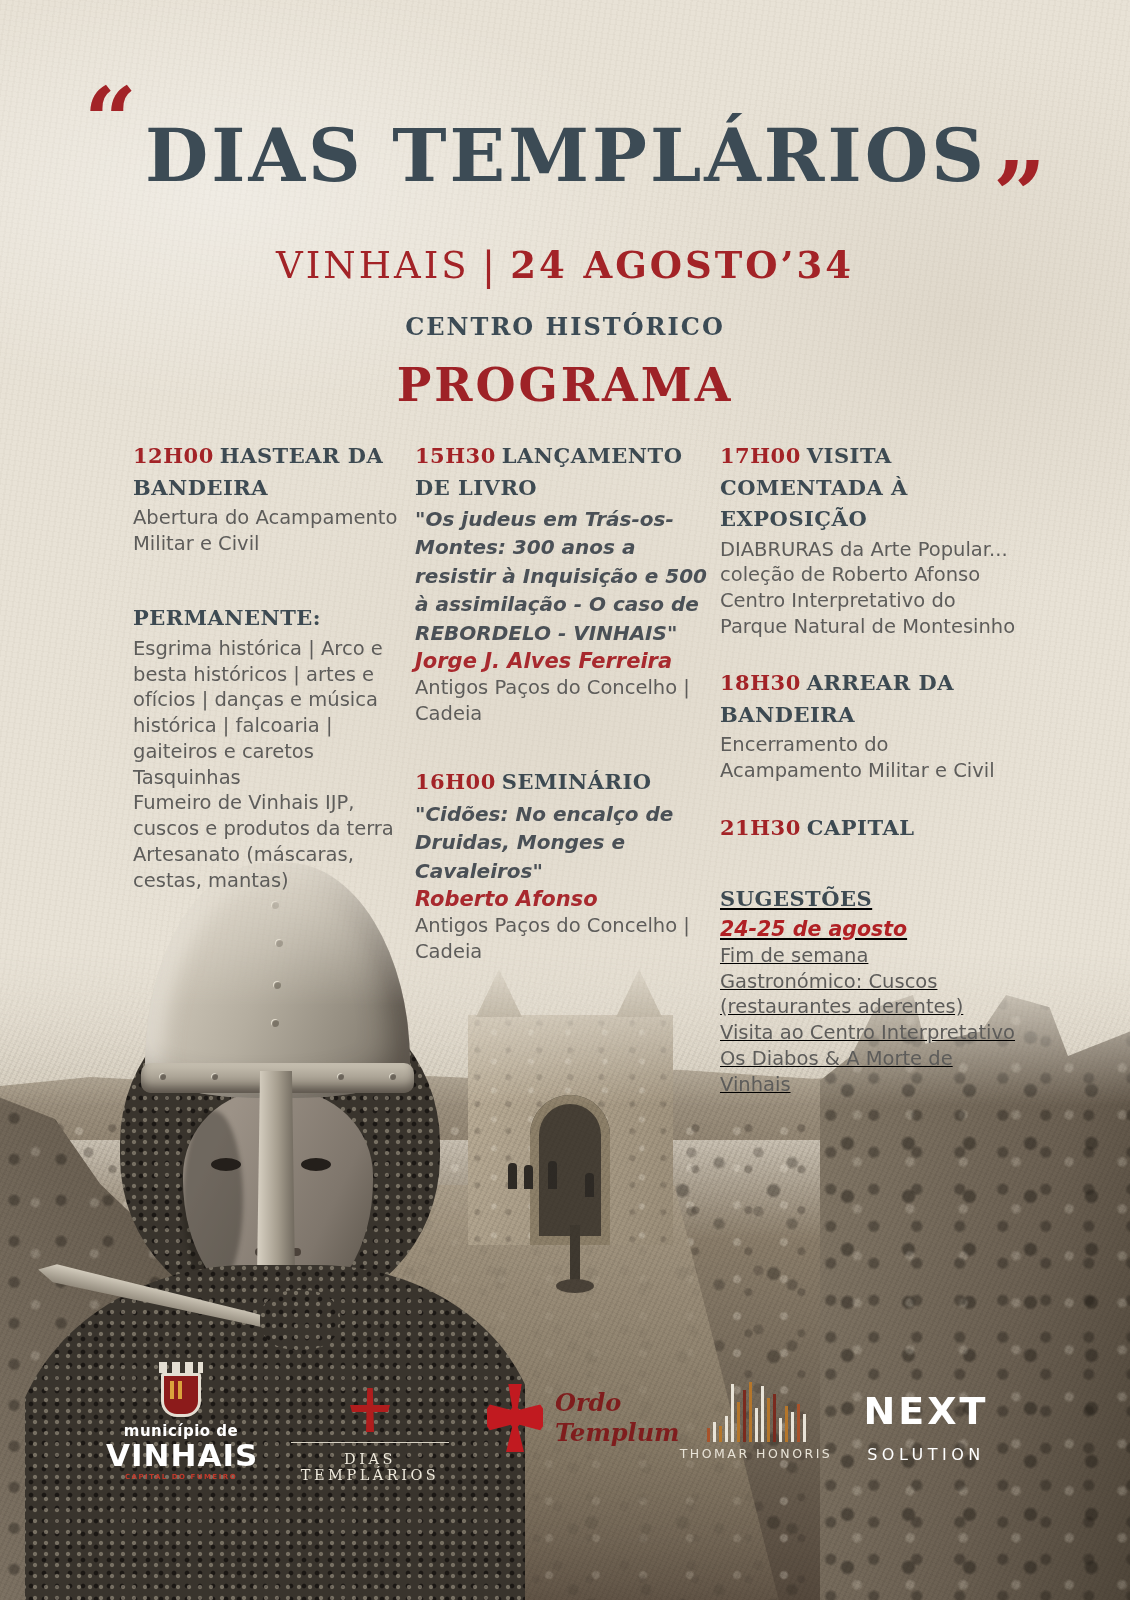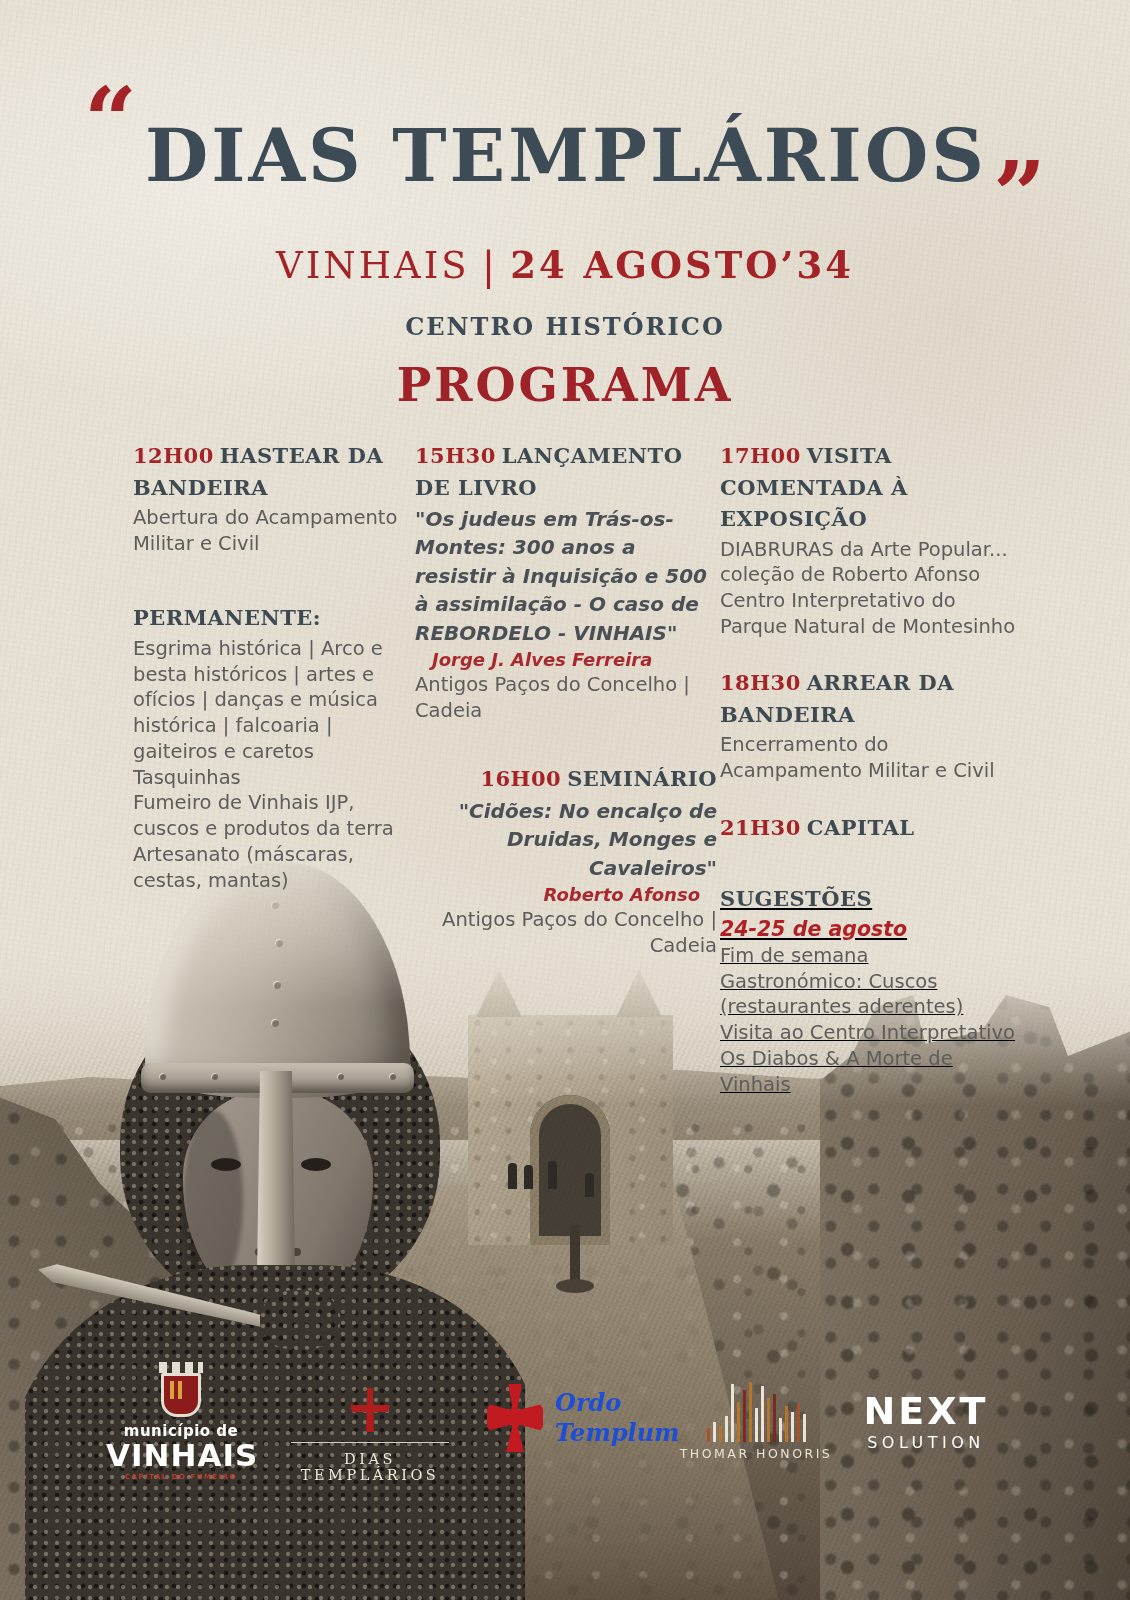--- a/index.html
+++ b/index.html
@@ -129,21 +129,21 @@
   .col1{left:133px;width:276px;}
   .col2{left:415px;width:302px;}
   .col3{left:720px;width:296px;}
   .item{margin-bottom:28px;}
   .item-head{font-family:"DejaVu Serif",serif;font-size:21px;font-weight:700;line-height:1.5;
     color:#3d4a52;letter-spacing:.5px;margin-bottom:2px;}
   .time{color:#a32327;margin-right:6px;}
   .pbody{font-size:19.5px;line-height:1.32;color:#5d5c5a;}
   .pbody + .pbody{margin-top:0;}
   .pquote{font-size:20px;line-height:1.42;color:#4a5056;font-weight:700;font-style:italic;margin:2px 0;}
-  .speaker{font-size:18px;color:#a8292e;font-weight:700;font-style:italic;margin:2px 17px;}
+  .speaker{font-size:21px;color:#a8292e;font-weight:700;font-style:italic;margin:2px 0;}
   .suggest-date{font-size:20.5px;color:#b02024;font-weight:700;font-style:italic;margin-bottom:2px;}
   
   .logo{position:absolute;z-index:6;text-align:center;color:#fff;}
   .lg-vinhais{left:106px;top:1362px;width:150px;}
   .crown{width:44px;height:11px;margin:0 auto;
     background:repeating-linear-gradient(90deg,#e4ded2 0 8px,transparent 8px 13px);}
   .shield{width:34px;height:38px;margin:0 auto;background:#8c1b1b;border:3px solid #e4ded2;
     border-radius:2px 2px 16px 16px;position:relative;}
   .shield::after{content:"";position:absolute;left:6px;top:5px;width:16px;height:18px;
     background:repeating-linear-gradient(90deg,#d9a33c 0 4px,#8c1b1b 4px 8px);}
@@ -154,28 +154,28 @@
   .cross-plus{position:relative;width:40px;height:44px;margin:0 auto;}
   .cross-plus::before,.cross-plus::after{content:"";position:absolute;background:#b01d1d;}
   .cross-plus::before{left:16px;top:0;width:8px;height:44px;clip-path:polygon(15% 0,85% 0,100% 100%,0 100%);}
   .cross-plus::after{left:0;top:16px;width:40px;height:9px;clip-path:polygon(0 10%,100% 10%,95% 90%,5% 90%);}
   .lg-dias .rule{width:158px;height:1px;background:#d8d2c4;margin:10px auto 8px;}
   .lg-dias .lbl{font-family:"DejaVu Serif",serif;font-size:14.5px;letter-spacing:3.5px;color:#efeadd;}
   .lg-ordo{left:487px;top:1384px;width:175px;display:flex;align-items:center;gap:12px;text-align:left;}
   .cross-pattee{width:56px;height:68px;background:#c11a20;flex:none;
     clip-path:polygon(38% 0,62% 0,55% 35%,58% 38%,95% 30%,100% 36%,100% 62%,95% 68%,58% 60%,55% 63%,66% 100%,34% 100%,45% 63%,42% 60%,5% 68%,0 62%,0 36%,5% 30%,42% 38%,45% 35%);}
   .lg-ordo .t{font-family:"DejaVu Serif",serif;font-style:italic;font-weight:700;font-size:24px;
-    line-height:1.25;color:#1d4ed8;}
+    line-height:1.25;color:#7f1d1d;}
   .lg-thomar{left:672px;top:1380px;width:168px;}
   .bars{display:flex;align-items:flex-end;justify-content:center;gap:3px;height:62px;}
   .bars i{display:block;width:3px;}
   .lg-thomar .lbl{font-size:12.5px;letter-spacing:2.5px;color:#e9e4d8;margin-top:4px;font-weight:400;}
   .lg-next{left:856px;top:1392px;width:140px;}
   .lg-next .l1{font-size:38px;font-weight:800;letter-spacing:3px;line-height:1;}
-  .lg-next .l2{font-size:16px;letter-spacing:4.5px;margin-top:3px;font-weight:400;}
+  .lg-next .l2{font-size:16px;letter-spacing:4.5px;margin-top:15px;font-weight:400;}
 </style>
 </head>
 <body>
 
 <div class="poster">
   <div class="paper-texture"></div>
 
   <div class="photo">
     <div class="sky"></div>
     <div class="hills"></div>
@@ -252,21 +252,21 @@
 
   <div class="col col2">
     <div class="item">
       <div class="item-head">
         <span class="time">15H30</span><span class="ptitle">LANÇAMENTO DE LIVRO</span>
       </div>
       <div class="pquote">"Os judeus em Trás-os-Montes: 300 anos a resistir à Inquisição e 500 à assimilação - O caso de REBORDELO - VINHAIS"</div>
       <div class="speaker">Jorge J. Alves Ferreira</div>
       <div class="pbody">Antigos Paços do Concelho | Cadeia</div>
     </div>
-    <div class="item" style="margin-top:40px;text-align:right;">
+    <div class="item" style="margin-top:40px;">
       <div class="item-head">
         <span class="time">16H00</span><span class="ptitle">SEMINÁRIO</span>
       </div>
       <div class="pquote">"Cidões: No encalço de Druidas, Monges e Cavaleiros"</div>
       <div class="speaker">Roberto Afonso</div>
       <div class="pbody">Antigos Paços do Concelho | Cadeia</div>
     </div>
   </div>
 
   <div class="col col3">

